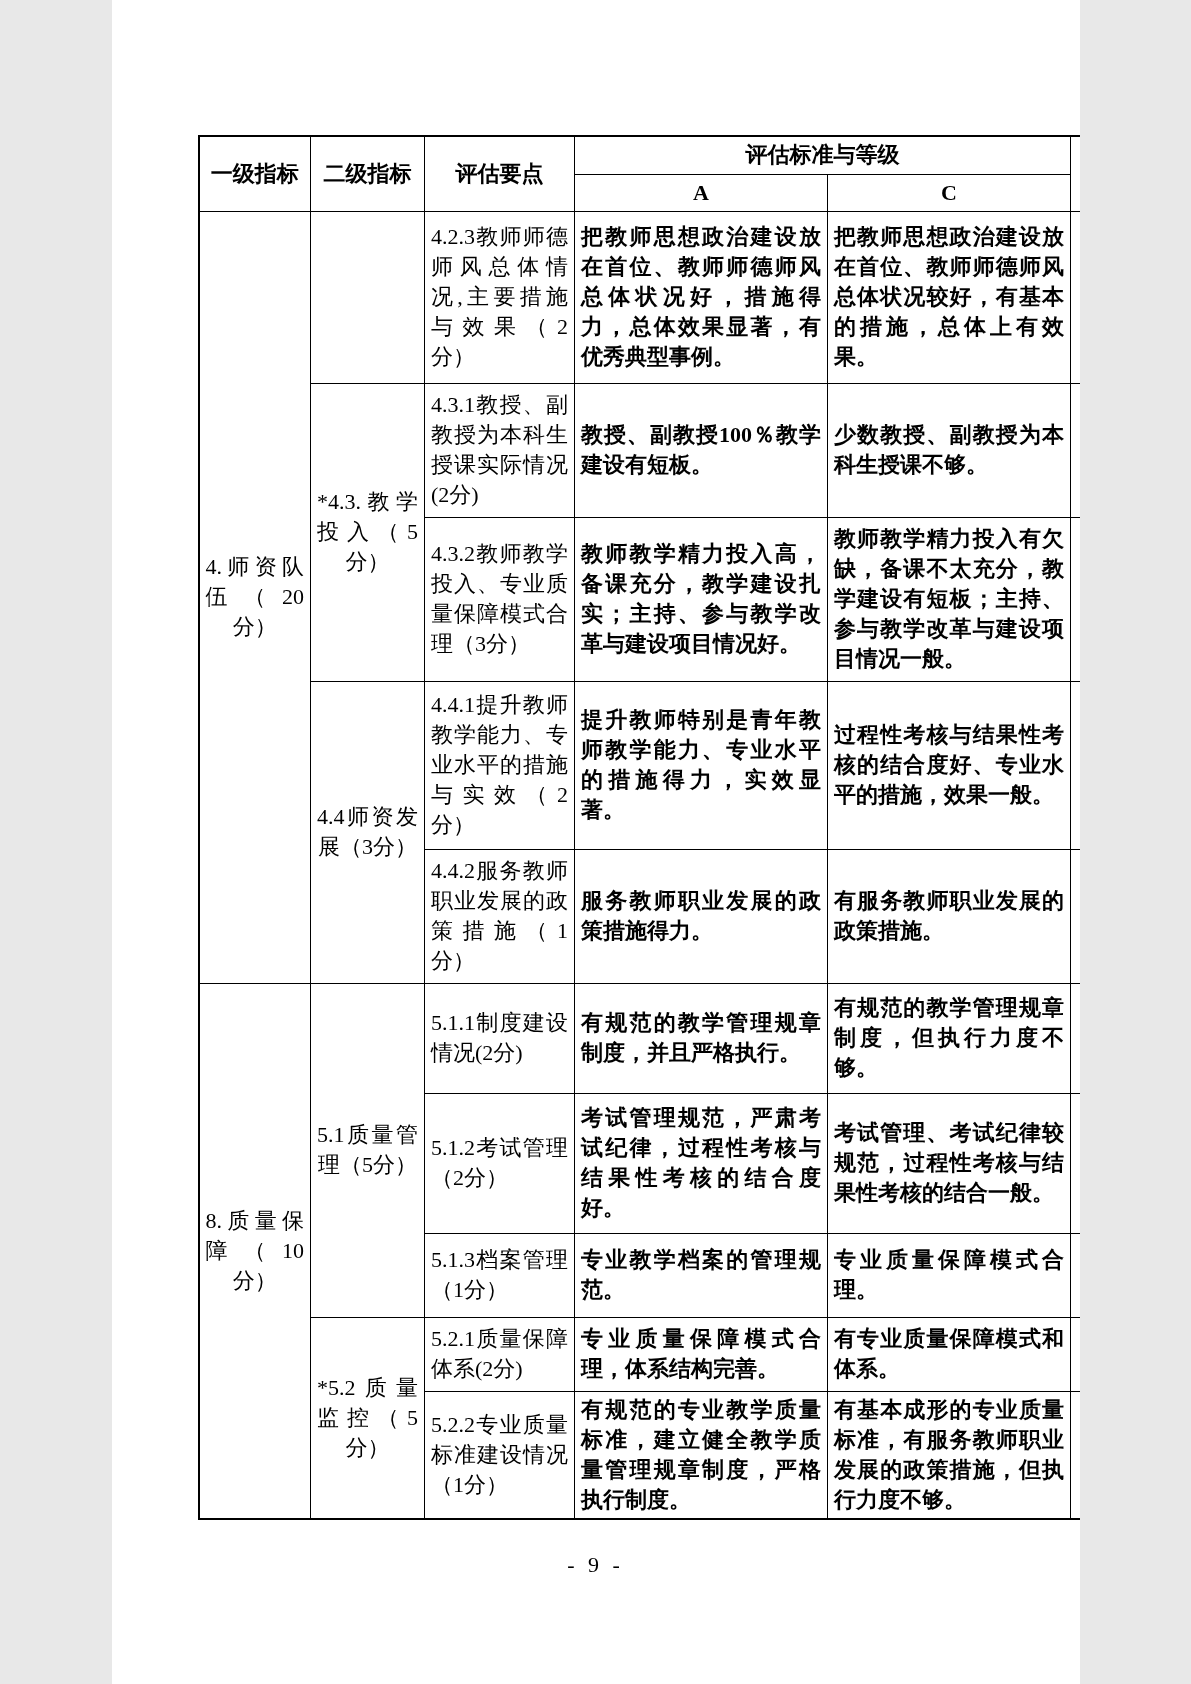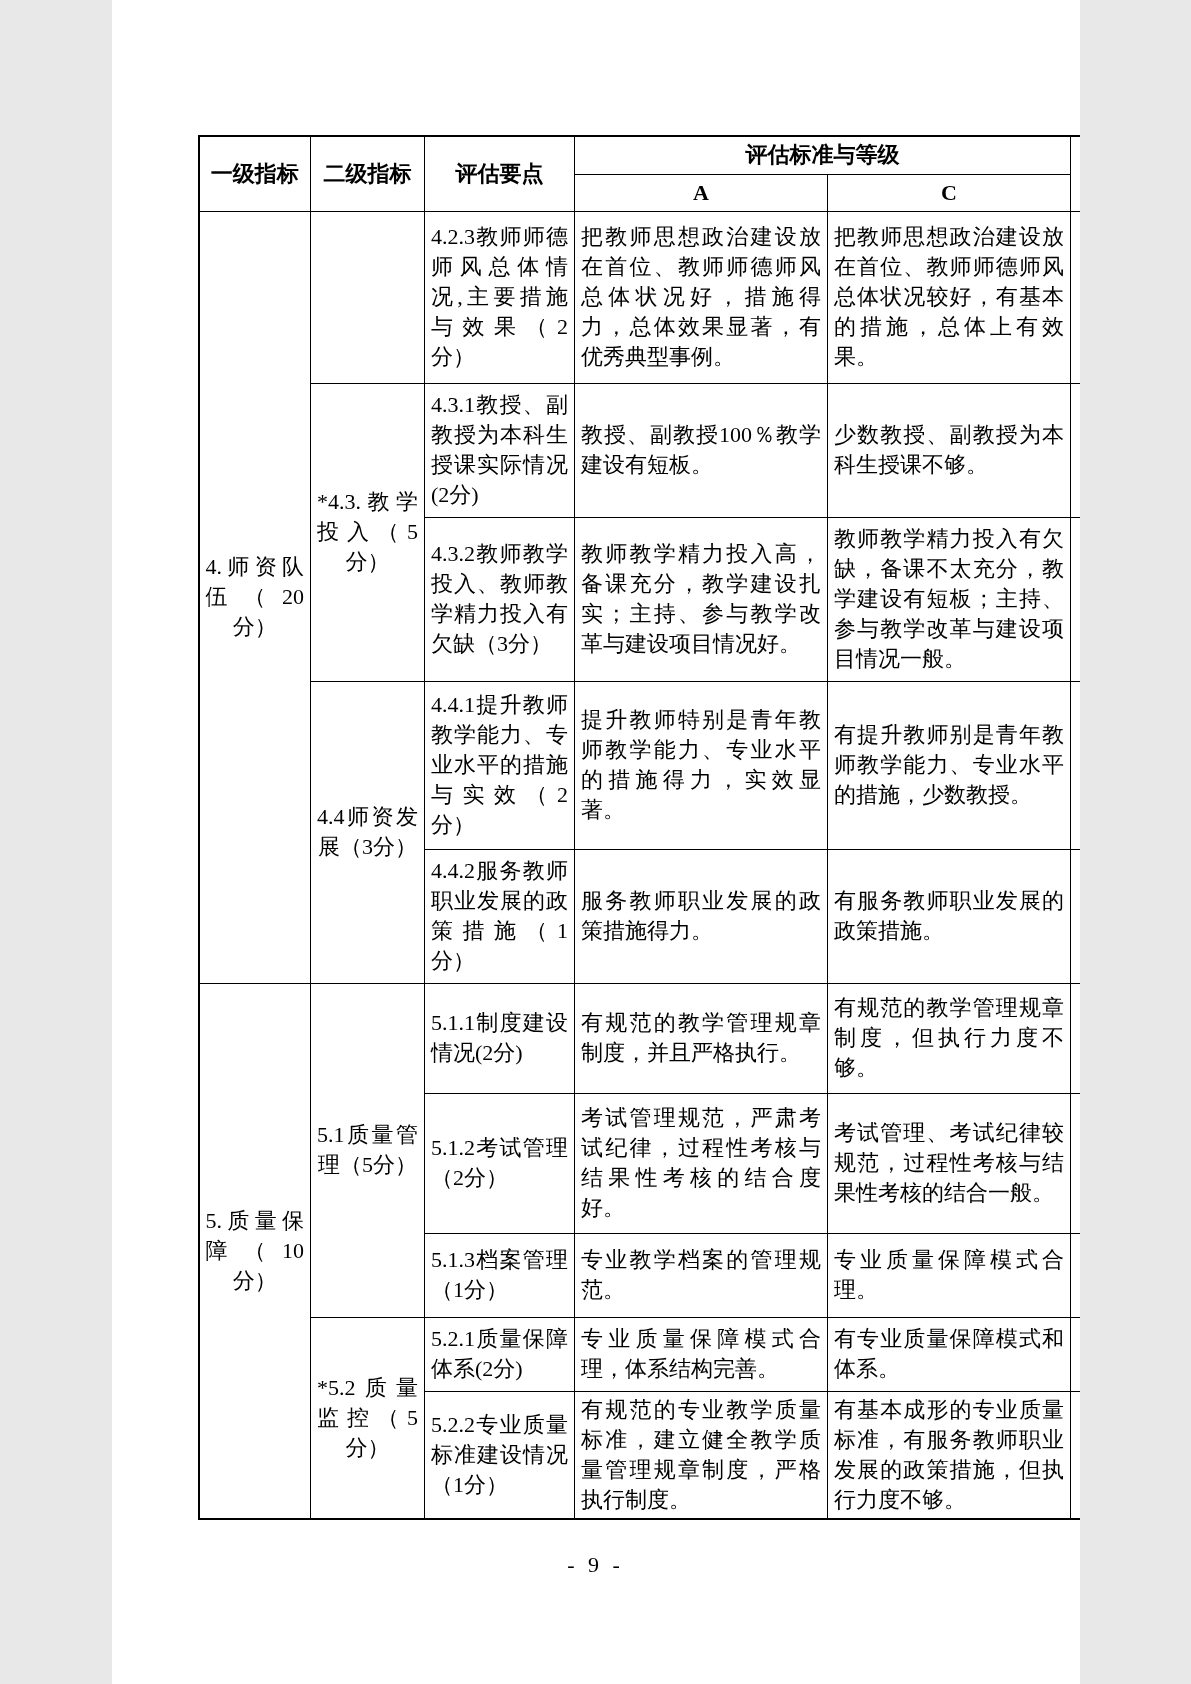--- a/index.html
+++ b/index.html
@@ -45,21 +45,21 @@
     text-justify:inter-character;
     text-align-last:center;
     padding:3px 7px;
   }
   td.pt,td.ca,td.cc{
     text-align:justify;
     text-justify:inter-character;
     text-align-last:left;
   }
   td.pt{padding:3px 5px;}
-  td.ca,td.cc{padding:3px 8px;}
+  td.ca,td.cc{padding:3px 8px;font-weight:bold;}
   td.empty{padding:0;}
   tr.hr1{height:38px;}
   tr.hr2{height:32px;}
   tr.r1{height:172px;}
   tr.r2{height:134px;}
   tr.r3{height:164px;}
   tr.r4{height:168px;}
   tr.r5{height:134px;padding-left:35px;}
   tr.r6{height:110px;}
   tr.r7{height:140px;}
@@ -119,46 +119,46 @@
     <tr class="r2">
       <td class="l2" rowspan="2">*4.3.教学投入（5分）</td>
       <td class="pt">4.3.1教授、副教授为本科生授课实际情况(2分)</td>
       <td class="ca">教授、副教授100％教学建设有短板。</td>
       <td class="cc">少数教授、副教授为本科生授课不够。</td>
       <td class="empty"></td>
       <td class="empty"></td>
     </tr>
 
     <tr class="r3">
-      <td class="pt">4.3.2教师教学投入、教师教学精力投入有欠缺（3分）</td>
+      <td class="pt">4.3.2教师教学投入、专业质量保障模式合理（3分）</td>
       <td class="ca">教师教学精力投入高，备课充分，教学建设扎实；主持、参与教学改革与建设项目情况好。</td>
       <td class="cc">教师教学精力投入有欠缺，备课不太充分，教学建设有短板；主持、参与教学改革与建设项目情况一般。</td>
       <td class="empty"></td>
       <td class="empty"></td>
     </tr>
 
     <tr class="r4">
       <td class="l2" rowspan="2">4.4师资发展（3分）</td>
       <td class="pt">4.4.1提升教师教学能力、专业水平的措施与实效（2分）</td>
       <td class="ca">提升教师特别是青年教师教学能力、专业水平的措施得力，实效显著。</td>
-      <td class="cc">有提升教师别是青年教师教学能力、专业水平的措施，少数教授。</td>
+      <td class="cc">过程性考核与结果性考核的结合度好、专业水平的措施，效果一般。</td>
       <td class="empty"></td>
       <td class="empty"></td>
     </tr>
 
     <tr class="r5">
       <td class="pt">4.4.2服务教师职业发展的政策措施（1分）</td>
       <td class="ca">服务教师职业发展的政策措施得力。</td>
       <td class="cc">有服务教师职业发展的政策措施。</td>
       <td class="empty"></td>
       <td class="empty"></td>
     </tr>
 
     <tr class="r6">
-      <td class="l1" rowspan="5">5.质量保障（10分）</td>
+      <td class="l1" rowspan="5">8.质量保障（10分）</td>
       <td class="l2" rowspan="3">5.1质量管理（5分）</td>
       <td class="pt">5.1.1制度建设情况(2分)</td>
       <td class="ca">有规范的教学管理规章制度，并且严格执行。</td>
       <td class="cc">有规范的教学管理规章制度，但执行力度不够。</td>
       <td class="empty"></td>
       <td class="empty"></td>
     </tr>
 
     <tr class="r7">
       <td class="pt">5.1.2考试管理（2分）</td>

